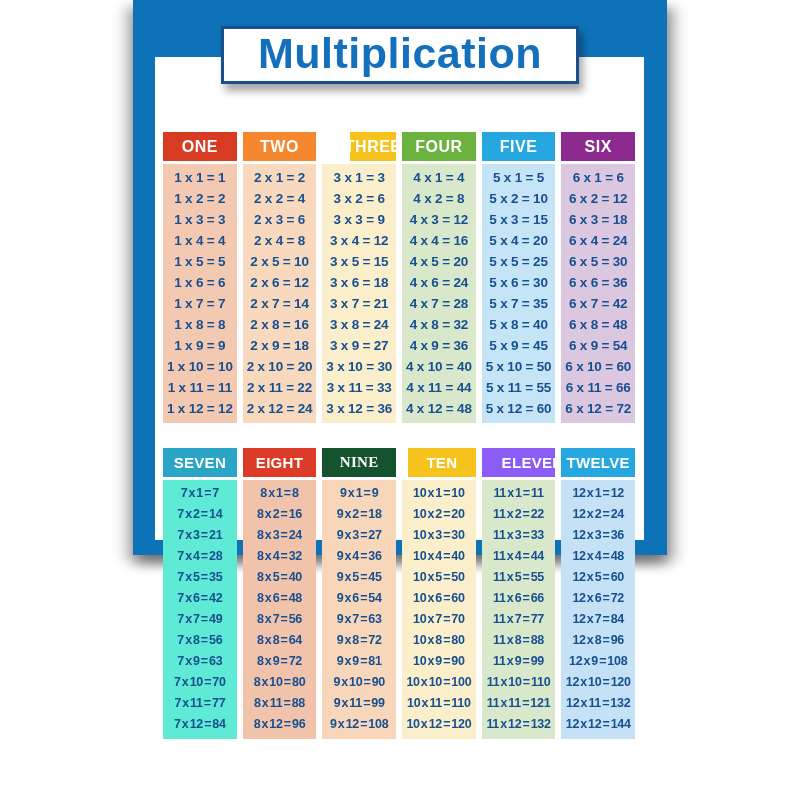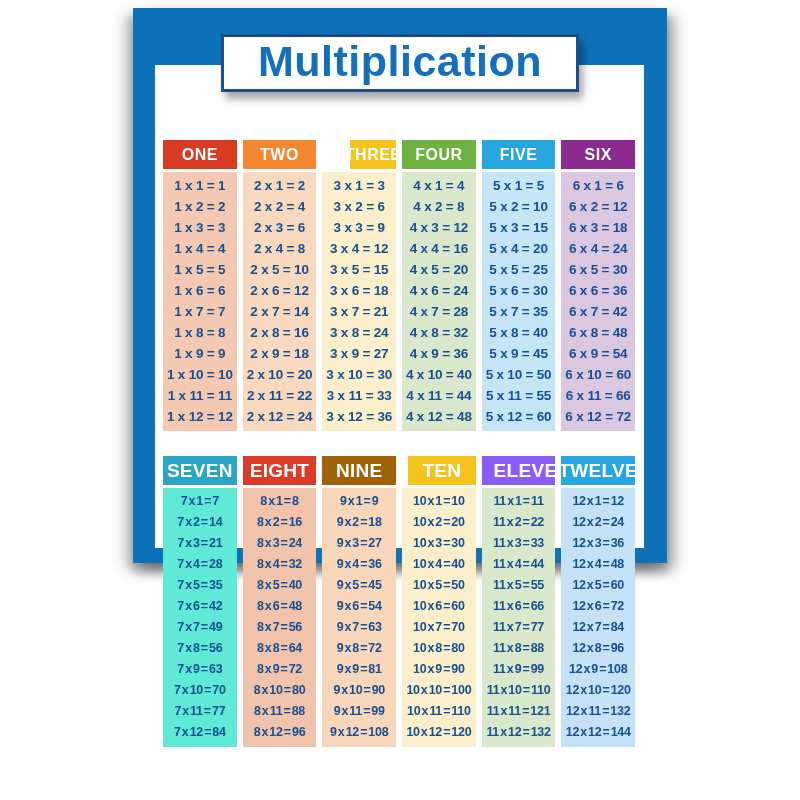--- a/index.html
+++ b/index.html
@@ -13,21 +13,21 @@
   }
   .stage {
     position: relative;
     width: 800px;
     height: 800px;
     background: #ffffff;
   }
   .poster {
     position: absolute;
     left: 133px;
-    top: 8px;
+    top: 0;
     width: 534px;
     height: 555px;
     background: var(--frame-blue, #0e72b9);
     box-shadow: -9px 6px 12px rgba(0,0,0,0.22), 9px 7px 12px rgba(0,0,0,0.28), 0 10px 10px rgba(0,0,0,0.25);
   }
   .panel {
     position: absolute;
     left: 22px;
     right: 23px;
     top: 57px;
@@ -81,21 +81,21 @@
     height: 29px;
     display: flex;
     align-items: center;
     justify-content: center;
     color: var(--header-text, #ffffff);
     font-size: 16px;
     font-weight: bold;
     letter-spacing: 0.5px;
     white-space: nowrap;
   }
-  .t2 .col-header { font-size: 19px; letter-spacing: 0.3px; }
+  .t2 .col-header { font-size: 15px; letter-spacing: 0.3px; }
   .col-body {
     margin-top: 3px;
     padding: 3px 0 4px;
     display: flex;
     flex-direction: column;
   }
   .cell {
     height: 21px;
     line-height: 21px;
     text-align: center;
@@ -254,21 +254,21 @@
               <div class="cell">8 x 6 = 48</div>
               <div class="cell">8 x 7 = 56</div>
               <div class="cell">8 x 8 = 64</div>
               <div class="cell">8 x 9 = 72</div>
               <div class="cell">8 x 10 = 80</div>
               <div class="cell">8 x 11 = 88</div>
               <div class="cell">8 x 12 = 96</div>
             </div>
           </div>
           <div class="table-column">
-            <div class="col-header" style="background: #a16207;">NINE</div>
+            <div class="col-header" style="background: #14532d; font-family: Liberation Serif, serif;">NINE</div>
             <div class="col-body" style="background: rgb(248, 214, 185);">
               <div class="cell">9 x 1 = 9</div>
               <div class="cell">9 x 2 = 18</div>
               <div class="cell">9 x 3 = 27</div>
               <div class="cell">9 x 4 = 36</div>
               <div class="cell">9 x 5 = 45</div>
               <div class="cell">9 x 6 = 54</div>
               <div class="cell">9 x 7 = 63</div>
               <div class="cell">9 x 8 = 72</div>
               <div class="cell">9 x 9 = 81</div>

